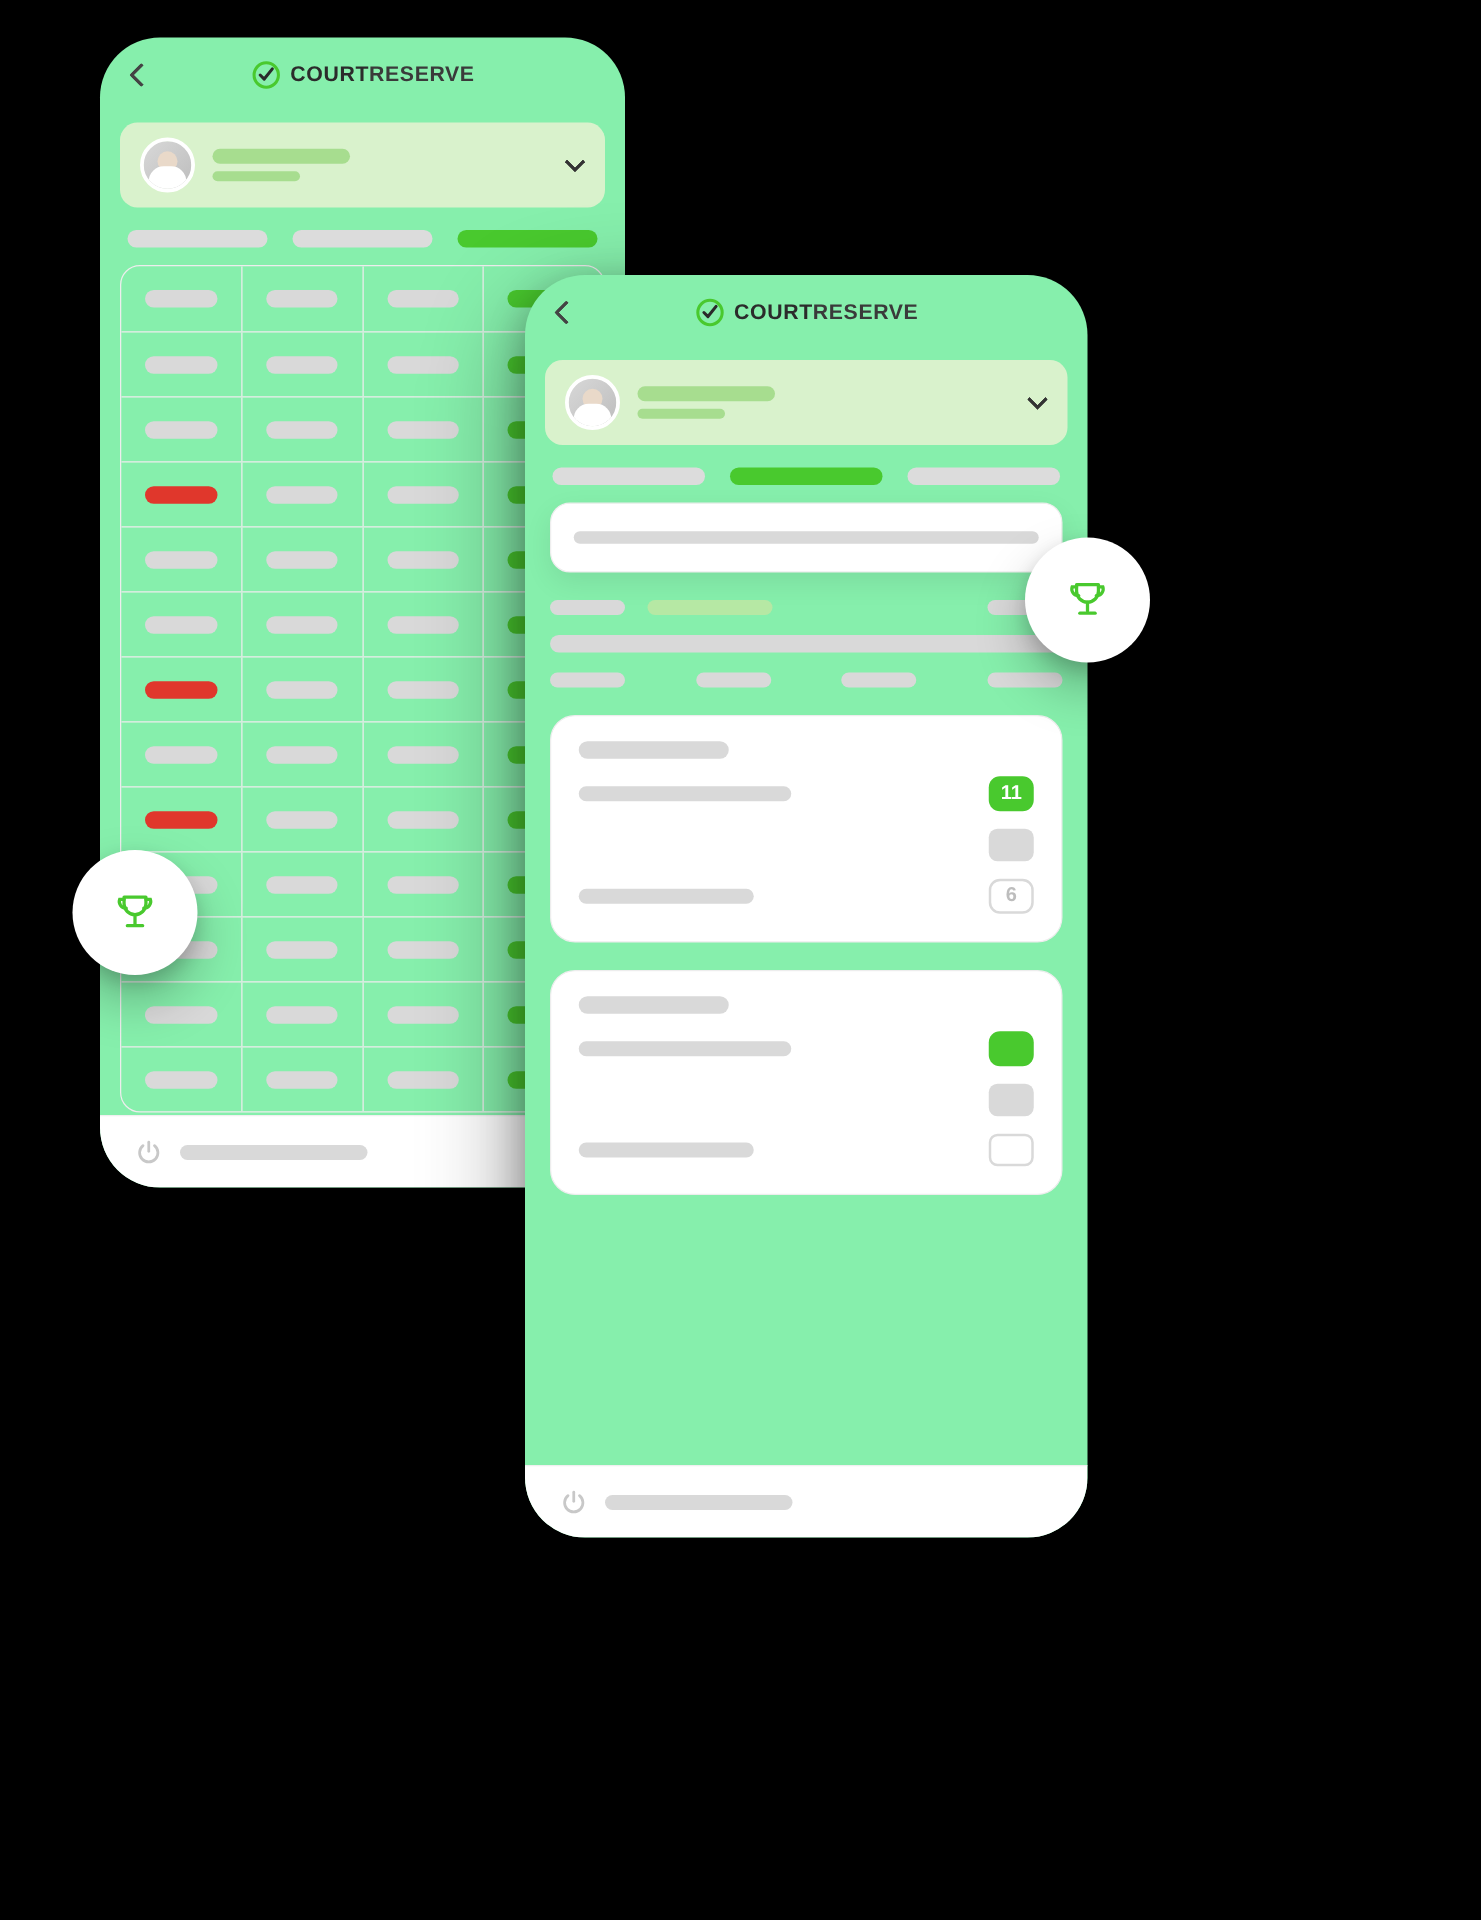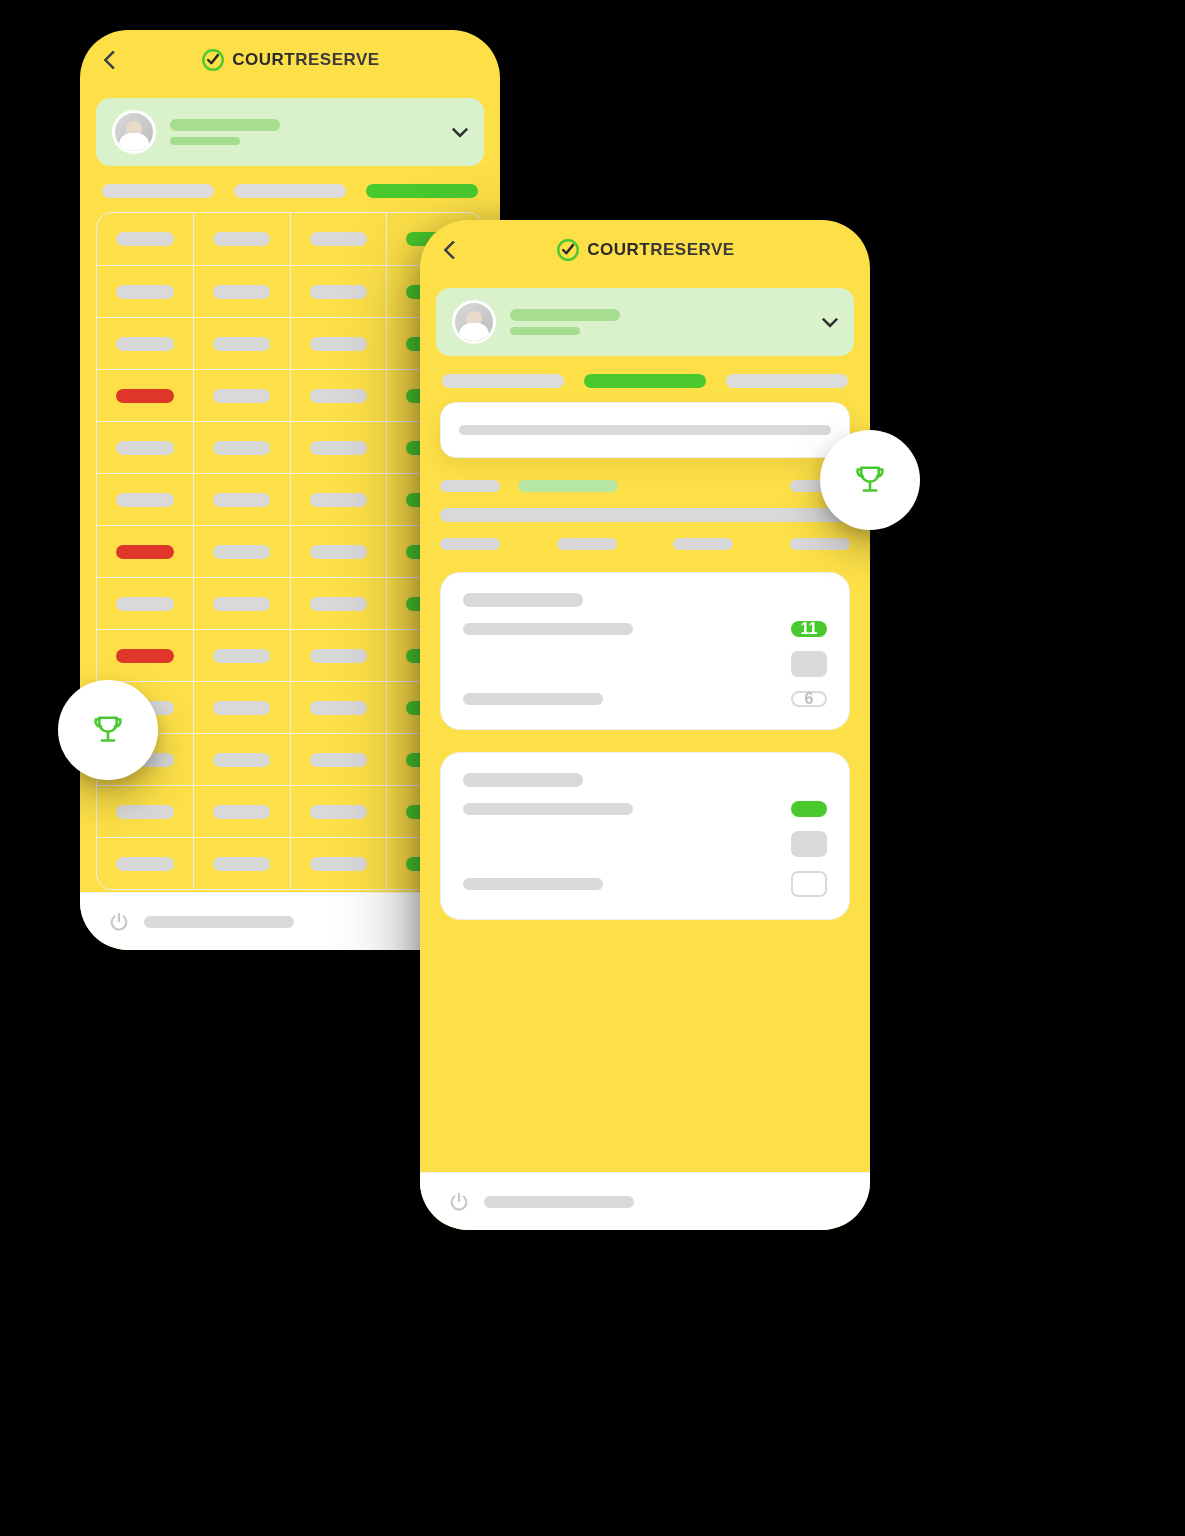--- a/index.html
+++ b/index.html
@@ -8,21 +8,21 @@
     height: 1536px;
     background: #000;
     font-family: -apple-system, BlinkMacSystemFont, "Segoe UI", Arial, sans-serif;
     position: relative;
     overflow: hidden;
   }
   .stage { position: relative; width: 100%; height: 100%; }
 
   .phone {
     position: absolute;
-    background: #fde047;
+    background: #86efac;
     border-radius: 48px;
     box-shadow: 0 30px 80px rgba(0,0,0,0.45), 0 10px 30px rgba(0,0,0,0.25);
     overflow: hidden;
   }
   .phone-back { left: 80px; top: 30px; width: 420px; height: 920px; }
   .phone-front{ left: 420px; top: 220px; width: 450px; height: 1010px; }
 
   .header {
     height: 60px;
     display:flex; align-items:center; justify-content:center;
@@ -128,21 +128,21 @@
 
   .card {
     border: 1px solid #ededed; border-radius: 20px;
     padding: 20px 22px 22px; margin-top: 22px;
     background:#fff;
   }
   .card .title { width: 120px; height: 14px; background:#d9d9d9; border-radius:7px; margin-bottom: 12px; }
   .card .meta-row { display:flex; align-items:center; justify-content:space-between; margin-top: 14px; }
   .card .meta-row .left { display:flex; align-items:center; gap:10px; }
   .badge {
-    min-width: 36px; height: 16px; border-radius: 9px;
+    min-width: 36px; height: 28px; border-radius: 9px;
     display:flex; align-items:center; justify-content:center;
     font-weight: 700; font-size: 16px;
   }
   .badge.green { background:#49c92e; color:#fff; }
   .badge.grey  { background:#d9d9d9; }
   .badge.outline { background:#fff; border:2px solid #d9d9d9; color:#bdbdbd; }
   .badge.grey.small, .badge.outline.small { width: 30px; height: 26px; border-radius:7px; }
 
   
   .fab {

